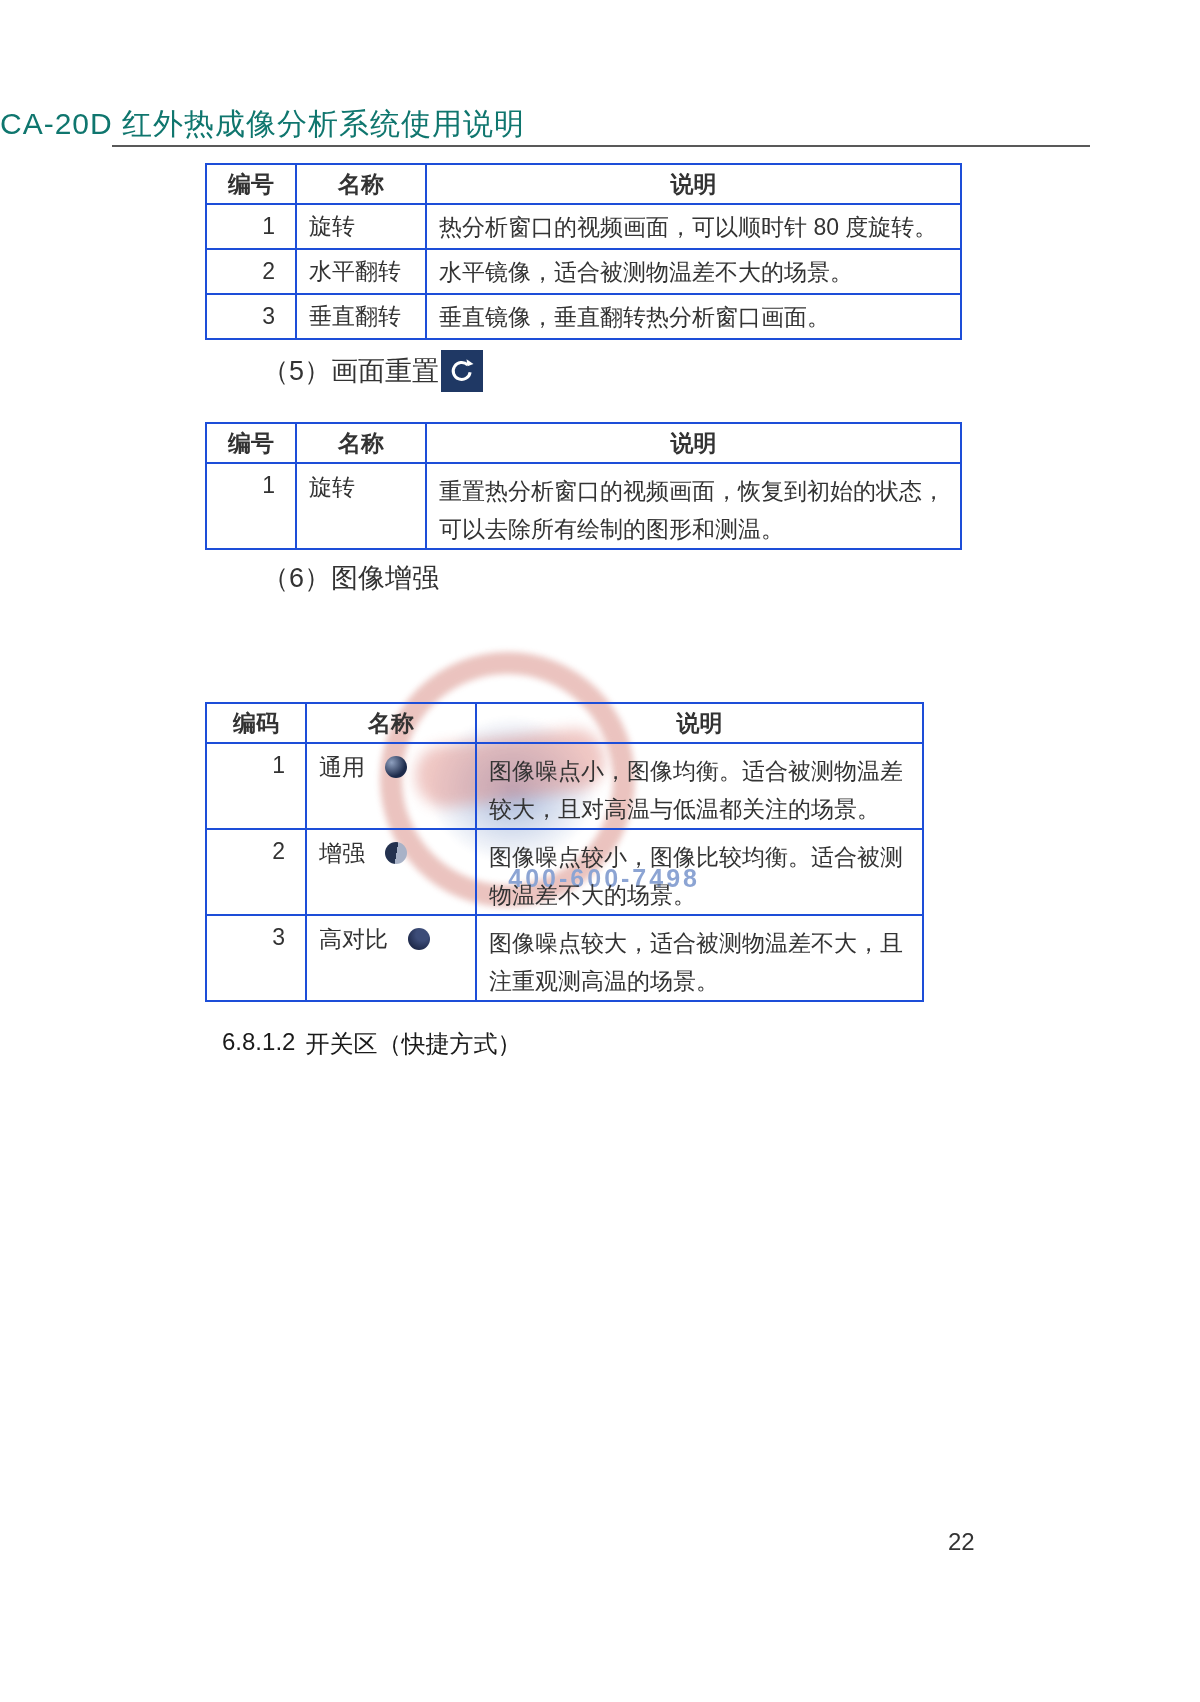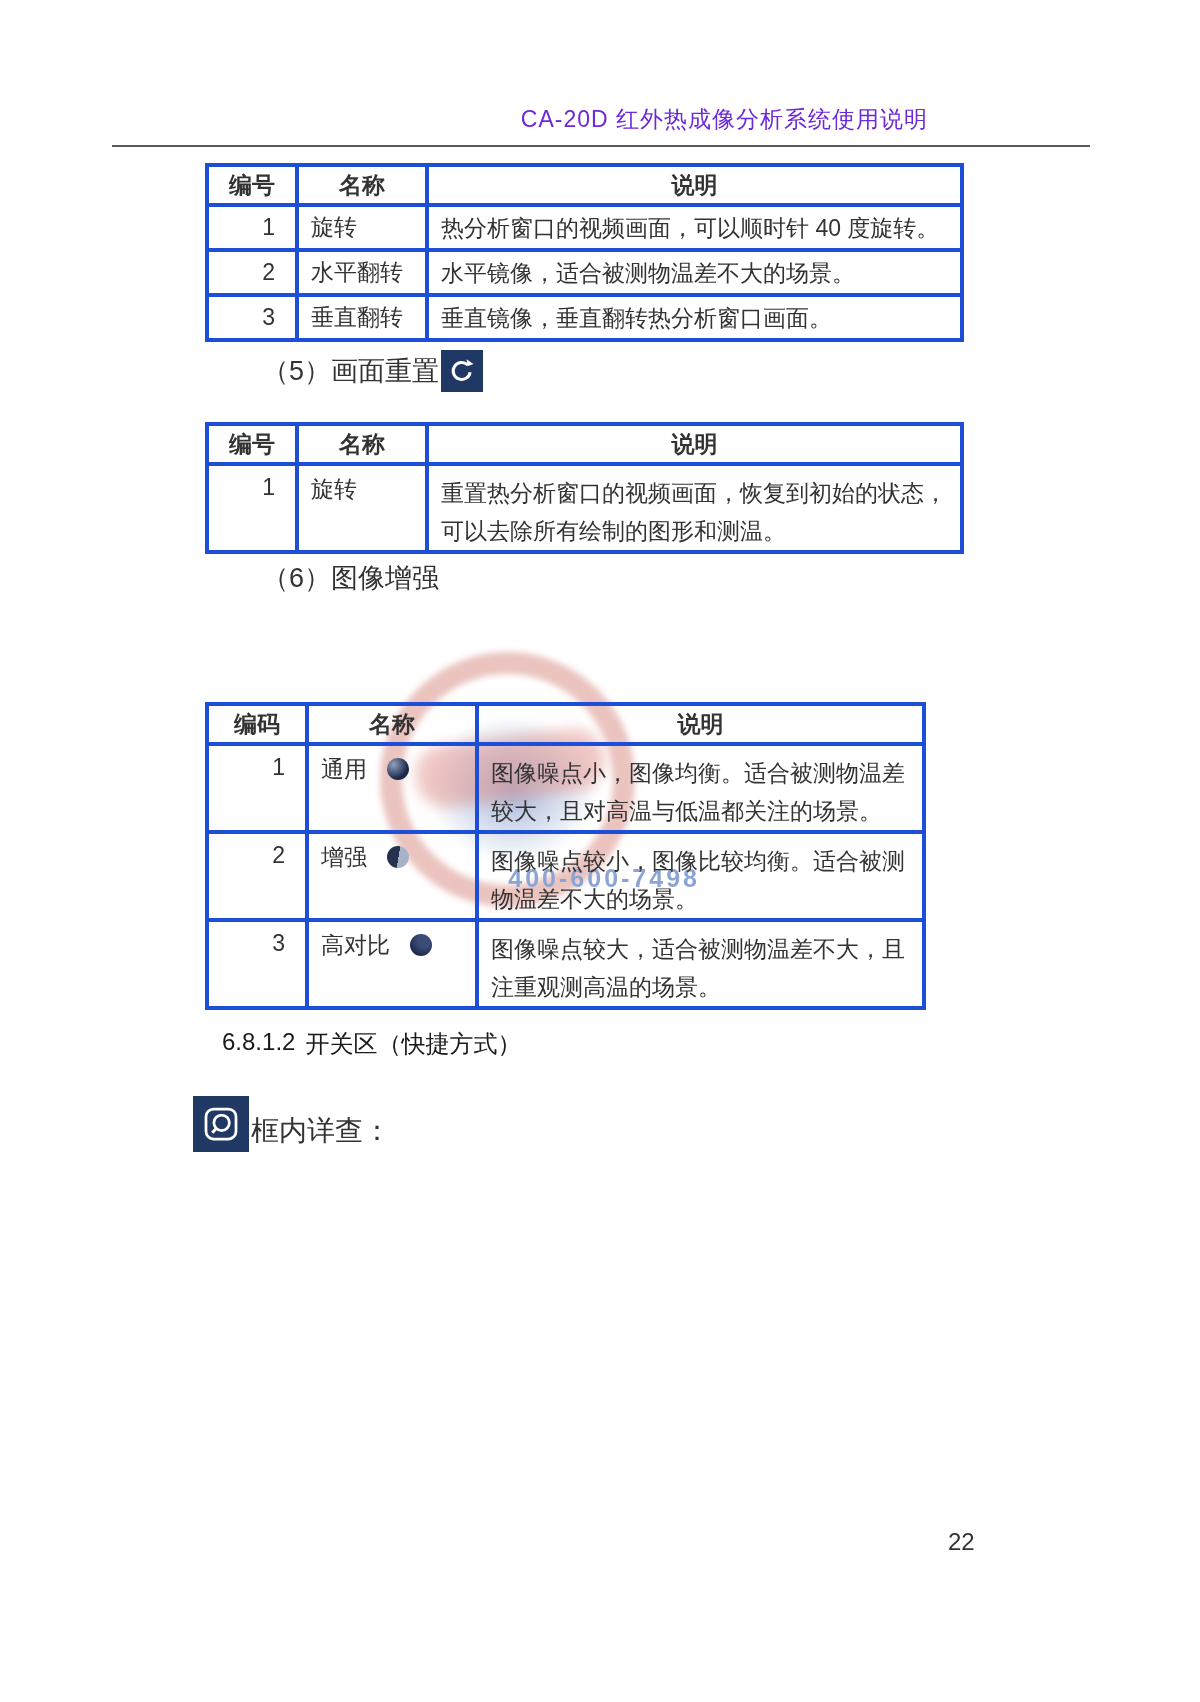--- a/index.html
+++ b/index.html
@@ -13,43 +13,43 @@
     font-family: "Liberation Sans", "DejaVu Sans", sans-serif;
     color: #333333;
     overflow: hidden;
   }
 
   
   .doc-header {
     position: absolute;
     top: 104px; left: 0;
     width: 928px;
-    text-align: right;
-    font-size: 23px;
-    color: #6d28d9;
+    text-align: left;
+    font-size: 30px;
+    color: #0f766e;
     letter-spacing: 1px;
   }
   .header-rule {
     position: absolute;
     top: 145px; left: 112px;
     width: 978px;
     border-top: 2px solid #595959;
   }
 
   
   table.doc-table {
     position: absolute;
     border-collapse: collapse;
     font-size: 23px;
     color: #333;
     background: transparent;
     z-index: 1;
   }
   table.doc-table th, table.doc-table td {
-    border: 4px solid #1d4ed8;
+    border: 2px solid #1d4ed8;
     background: transparent;
   }
   table.doc-table th {
     font-weight: bold;
     text-align: center;
     height: 40px;
   }
   td.no { text-align: right; padding-right: 20px; }
   td.nm { text-align: left; padding-left: 12px; }
   td.ds { text-align: left; padding-left: 12px; padding-right: 8px; line-height: 38px; }
@@ -223,21 +223,21 @@
       <tr>
         <th>编号</th>
         <th>名称</th>
         <th>说明</th>
       </tr>
     </thead>
     <tbody>
       <tr>
         <td class="no">1</td>
         <td class="nm">旋转</td>
-        <td class="ds">热分析窗口的视频画面，可以顺时针 40 度旋转。</td>
+        <td class="ds">热分析窗口的视频画面，可以顺时针 80 度旋转。</td>
       </tr>
       <tr>
         <td class="no">2</td>
         <td class="nm">水平翻转</td>
         <td class="ds">水平镜像，适合被测物温差不大的场景。</td>
       </tr>
       <tr>
         <td class="no">3</td>
         <td class="nm">垂直翻转</td>
         <td class="ds">垂直镜像，垂直翻转热分析窗口画面。</td>
@@ -321,27 +321,17 @@
         <td class="ds">图像噪点较大，适合被测物温差不大，且注重观测高温的场景。</td>
       </tr>
     </tbody>
   </table>
 
   <div class="sub-heading">
     <span>6.8.1.2</span>
     <span>开关区（快捷方式）</span>
   </div>
 
-  <div class="detail-row">
-    <span class="icon-tile zoom-tile">
-      <svg width="40" height="40" viewBox="0 0 32 32">
-        <rect x="4" y="4" width="24" height="24" rx="6" fill="none" stroke="#ffffff" stroke-width="2.2"></rect>
-        <circle cx="16.5" cy="15" r="6.2" fill="none" stroke="#ffffff" stroke-width="2.2"></circle>
-        <line x1="12" y1="19.8" x2="9" y2="23" stroke="#ffffff" stroke-width="2.4"></line>
-      </svg>
-    </span>
-    <span class="detail-label">框内详查：</span>
-  </div>
 
 
   <div class="page-number">22</div>
 
 </div>
 
 </body></html>

